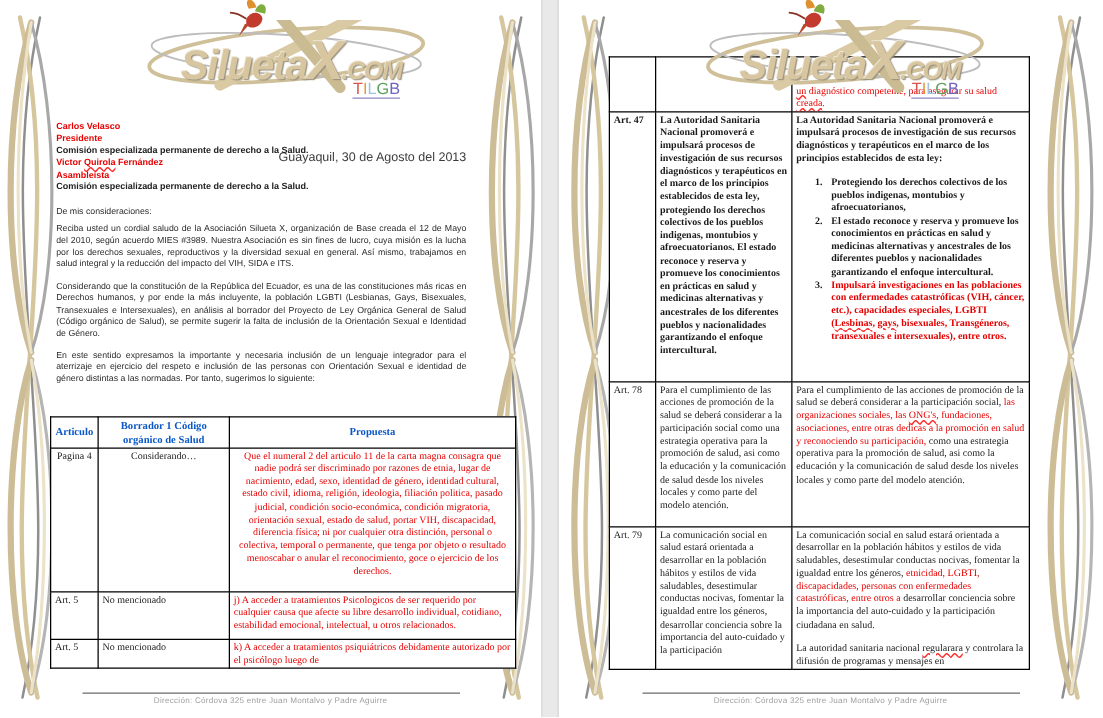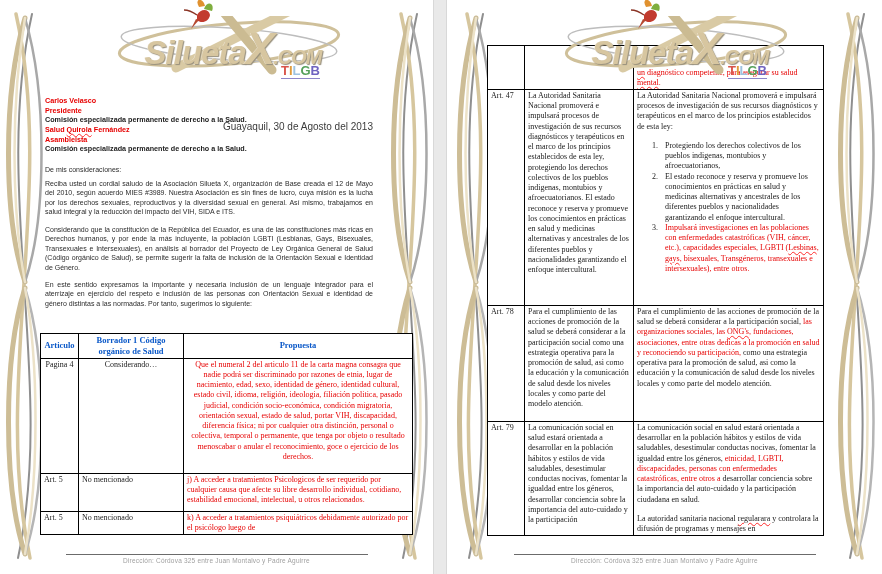--- a/index.html
+++ b/index.html
@@ -17,21 +17,21 @@
   
   .logo{position:absolute;top:0;left:116px;width:230px;height:82px;z-index:3;}
   .logo-rings{position:absolute;left:0;top:16px;}
   .hummingbird{position:absolute;left:66px;top:0px;}
   .logo-text{position:absolute;left:4px;top:24px;width:226px;text-align:center;
              font-weight:bold;font-style:italic;color:#d7c6a0;white-space:nowrap;
              text-shadow:1px 1px 1px #978f7c,-0.5px -0.5px 0 #efe8d8;}
   .logo-sil{font-size:33px;letter-spacing:-1px;}
   .logo-x{font-size:44px;letter-spacing:-2px;}
   .logo-com{font-size:20px;letter-spacing:-1px;}
-  .tilgb{position:absolute;right:26px;bottom:3px;font-size:13px;font-weight:bold;
+  .tilgb{position:absolute;right:26px;bottom:3px;font-size:13px;font-weight:normal;
          letter-spacing:0px;border-bottom:1.5px solid #8d86c9;line-height:1;padding-bottom:1px;}
   
   .date{position:absolute;top:80px;right:60px;font-size:10px;font-weight:normal;color:#3c3c3c;margin-top:41px;}
   .recipients{position:absolute;top:96px;left:45px;font-size:7.2px;font-weight:bold;
               color:#222;line-height:1.34;}
   .recipients .red{color:#e60000;}
   .salutation{position:absolute;top:166px;left:45px;font-size:7px;color:#2b2b2b;}
   .body-text{position:absolute;top:179px;left:45px;width:328px;font-size:7px;color:#2b2b2b;
              line-height:1.35;text-align:justify;}
   .body-text p{margin:0 0 8px 0;}
@@ -49,21 +49,21 @@
   .t-left col:nth-child(3){width:229px;}
   .t-left thead tr{height:20px;margin-left:28px;}
   .t-left tbody tr:nth-child(1){height:115px;text-align:center;}
   .t-left tbody tr:nth-child(2){height:38px;}
   .t-left tbody tr:nth-child(3){height:23px;}
   .t-right{top:45px;left:40px;width:336px;}
   .t-right col:nth-child(1){width:37px;} .t-right col:nth-child(2){width:109px;}
   .t-right col:nth-child(3){width:190px;}
   .t-right tbody tr:nth-child(1){height:44px;}
   .t-right tbody tr:nth-child(1) td{vertical-align:bottom;}
-  .t-right tbody tr:nth-child(2){height:216px;}
+  .t-right tbody tr:nth-child(2){height:216px;font-weight:bold;}
   .t-right tbody tr:nth-child(3){height:116px;}
   .t-right tbody tr:nth-child(4){height:114px;}
   .cp{margin:0;}
   .cp.gap{margin-top:9px;}
   .cp.li{position:relative;padding-left:28px;}
   .cp .num{position:absolute;left:15px;}
   .red{color:#e60000;}
   .wavy{text-decoration-line:underline;text-decoration-style:wavy;
         text-decoration-color:#ff2a2a;text-decoration-thickness:1px;text-align:center;}
   
@@ -122,21 +122,21 @@
       <div class="logo-text"><span class="logo-sil">Silueta</span><span class="logo-x">X</span><span class="logo-com">.COM</span></div>
       <div class="tilgb"><span style="color: rgb(217, 84, 74);">T</span><span style="color: rgb(224, 155, 58);">I</span><span style="color: rgb(158, 194, 224);">L</span><span style="color: rgb(85, 160, 90);">G</span><span style="color: rgb(111, 99, 192);">B</span></div>
     </div>
 
     <div class="date">Guayaquil, 30 de Agosto del 2013</div>
 
     <div class="recipients">
       <div class="red"><span>Carlos Velasco</span></div>
       <div class="red">Presidente</div>
       <div>Comisión especializada permanente de derecho a la Salud.</div>
-      <div class="red"><span>Salud </span><span class="wavy">Quirola</span><span> Fernández</span></div>
+      <div class="red"><span>Victor </span><span class="wavy">Quirola</span><span> Fernández</span></div>
       <div class="red">Asambleista</div>
       <div>Comisión especializada permanente de derecho a la Salud.</div>
     </div>
 
     <div class="salutation">De mis consideraciones:</div>
 
     <div class="body-text">
       <p>Reciba usted un cordial saludo de la Asociación Silueta X, organización de Base creada el 12 de Mayo del 2010, según acuerdo MIES #3989. Nuestra Asociación es sin fines de lucro, cuya misión es la lucha por los derechos sexuales, reproductivos y la diversidad sexual en general. Así mismo, trabajamos en salud integral y la reducción del impacto del VIH, SIDA e ITS.</p>
       <p>Considerando que la constitución de la República del Ecuador, es una de las constituciones  más ricas en Derechos humanos, y por ende la más incluyente, la población LGBTI (Lesbianas, Gays, Bisexuales, Transexuales e Intersexuales), en análisis al borrador del Proyecto de Ley Orgánica General de Salud (Código orgánico de Salud), se permite sugerir la falta de inclusión de la Orientación Sexual e Identidad de Género.</p>
       <p>En este sentido expresamos la importante y necesaria inclusión de un lenguaje integrador para el aterrizaje en ejercicio del respeto e inclusión de las personas con Orientación Sexual  e identidad de género distintas a las normadas. Por tanto, sugerimos lo siguiente:</p>
@@ -201,21 +201,21 @@
       <colgroup>
           <col>
           <col>
           <col>
         </colgroup>
       <tbody>
           <tr>
             <td></td>
             <td></td>
             <td>
-              <div class="cp"><span class="red wavy">un</span><span class="red"> diagnóstico competente, para asegurar su salud </span><span class="red wavy">mental</span><span class="red">.</span></div>
+              <div class="cp"><span class="red wavy">un</span><span class="red"> diagnóstico competente, para asegurar su salud </span><span class="red wavy">creada</span><span class="red">.</span></div>
             </td>
           </tr>
           <tr>
             <td>Art. 47</td>
             <td>La Autoridad Sanitaria Nacional promoverá e impulsará procesos de investigación de sus recursos diagnósticos y terapéuticos en el marco de los principios establecidos de esta ley, protegiendo los derechos colectivos de los pueblos indigenas, montubios y afroecuatorianos. El estado reconoce y reserva y promueve los conocimientos en prácticas en salud y medicinas alternativas y ancestrales de los diferentes pueblos y nacionalidades garantizando el enfoque intercultural.</td>
             <td>
               <div class="cp"><span>La Autoridad Sanitaria Nacional promoverá e impulsará procesos de investigación de sus recursos diagnósticos y terapéuticos en el marco de los principios establecidos de esta ley:</span></div>
               <div class="cp li gap"><span class="num">1.</span><span>Protegiendo los derechos colectivos de los pueblos indigenas, montubios y afroecuatorianos,</span></div>
               <div class="cp li"><span class="num">2.</span><span>El estado reconoce y reserva y promueve los conocimientos en prácticas en salud y medicinas alternativas y ancestrales de los diferentes pueblos y nacionalidades garantizando el enfoque intercultural.</span></div>
               <div class="cp li"><span class="num">3.</span><span class="red">Impulsará investigaciones en las poblaciones con enfermedades catastróficas (VIH, cáncer, etc.), capacidades especiales, LGBTI (</span><span class="red wavy">Lesbinas</span><span class="red">, </span><span class="red wavy">gays</span><span class="red">, bisexuales, Transgéneros, transexuales e intersexuales), entre otros.</span></div>

